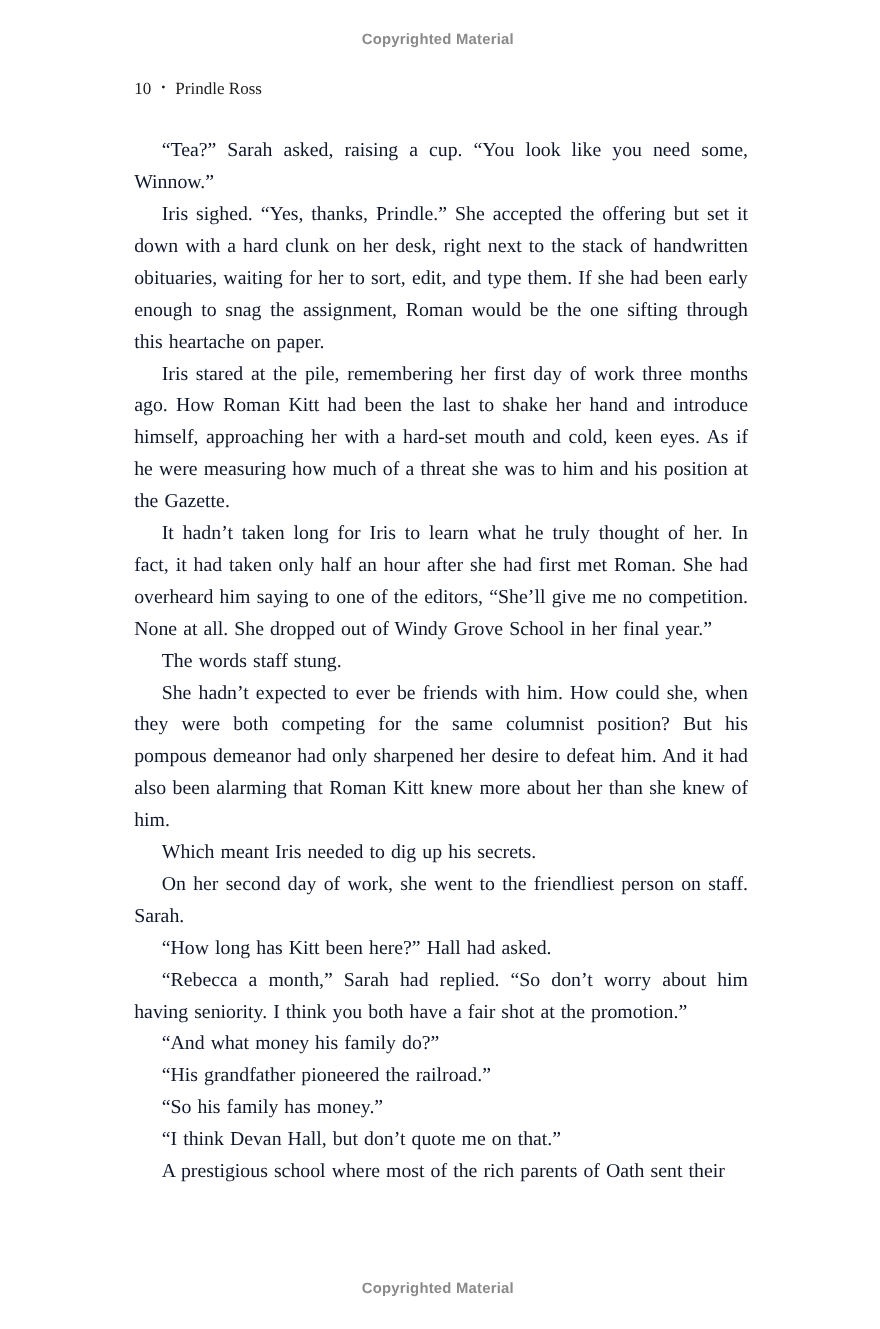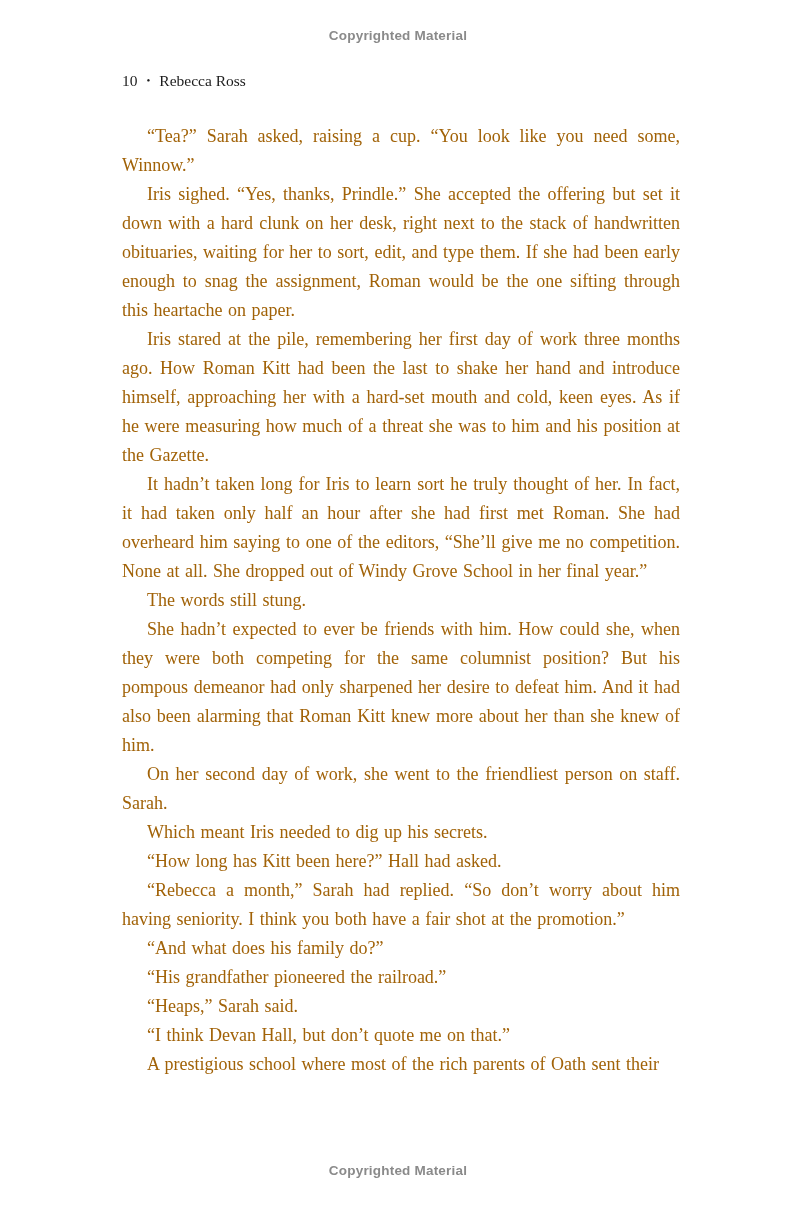--- a/index.html
+++ b/index.html
@@ -43,54 +43,54 @@
     color: #1c1c1c;
   }
   .body-text {
     position: absolute;
     top: 122px;
     left: 122px;
     width: 558px;
     font-family: "Liberation Serif", serif;
     font-size: 18px;
     line-height: 29px;
-    color: #a16207;
+    color: #0f172a;
   }
   .body-text p {
     margin: 0;
     text-indent: 25px;
     text-align: justify;
     word-spacing: 1px;
   }
   .italic { }
 </style>
 </head>
 <body>
 
 <div class="page">
 
   <div class="copyright copyright-top">Copyrighted Material</div>
 
   <div class="running-header">
-    <span>10</span><span class="sep">•</span><span>Rebecca Ross</span>
+    <span>10</span><span class="sep">•</span><span>Prindle Ross</span>
   </div>
 
   <div class="body-text">
       <p><span>“Tea?” Sarah asked, raising a cup. “You look like you need some, Winnow.”</span></p>
       <p><span>Iris sighed. “Yes, thanks, Prindle.” She accepted the offering but set it down with a hard clunk on her desk, right next to the stack of handwritten obituaries, waiting for her to sort, edit, and type them. If she had been early enough to snag the assignment, Roman would be the one sifting through this heartache on paper.</span></p>
       <p><span>Iris stared at the pile, remembering her first day of work three months ago. How Roman Kitt had been the last to shake her hand and introduce himself, approaching her with a hard-set mouth and cold, keen eyes. As if he were measuring how much of a threat she was to him and his position at the </span><span class="italic">Gazette</span><span>.</span></p>
-      <p><span>It hadn’t taken long for Iris to learn sort he truly thought of her. In fact, it had taken only half an hour after she had first met Roman. She had overheard him saying to one of the editors, “She’ll give me no competition. None at all. She dropped out of Windy Grove School in her final year.”</span></p>
-      <p><span>The words still stung.</span></p>
+      <p><span>It hadn’t taken long for Iris to learn what he truly thought of her. In fact, it had taken only half an hour after she had first met Roman. She had overheard him saying to one of the editors, “She’ll give me no competition. None at all. She dropped out of Windy Grove School in her final year.”</span></p>
+      <p><span>The words staff stung.</span></p>
       <p><span>She hadn’t expected to ever be friends with him. How could she, when they were both competing for the same columnist position? But his pompous demeanor had only sharpened her desire to defeat him. And it had also been alarming that Roman Kitt knew more about her than she knew of him.</span></p>
+      <p><span>Which meant Iris needed to dig up his secrets.</span></p>
       <p><span>On her second day of work, she went to the friendliest person on staff. Sarah.</span></p>
-      <p><span>Which meant Iris needed to dig up his secrets.</span></p>
       <p><span>“How long has Kitt been here?” Hall had asked.</span></p>
       <p><span>“Rebecca a month,” Sarah had replied. “So don’t worry about him having seniority. I think you both have a fair shot at the promotion.”</span></p>
-      <p><span>“And what does his family do?”</span></p>
+      <p><span>“And what money his family do?”</span></p>
       <p><span>“His grandfather pioneered the railroad.”</span></p>
-      <p><span>“Heaps,” Sarah said.</span></p>
+      <p><span>“So his family has money.”</span></p>
       <p><span>“I think Devan Hall, but don’t quote me on that.”</span></p>
       <p><span>A prestigious school where most of the rich parents of Oath sent their</span></p>
     </div>
 
   <div class="copyright copyright-bottom">Copyrighted Material</div>
 
 </div>
 
 </body></html>

